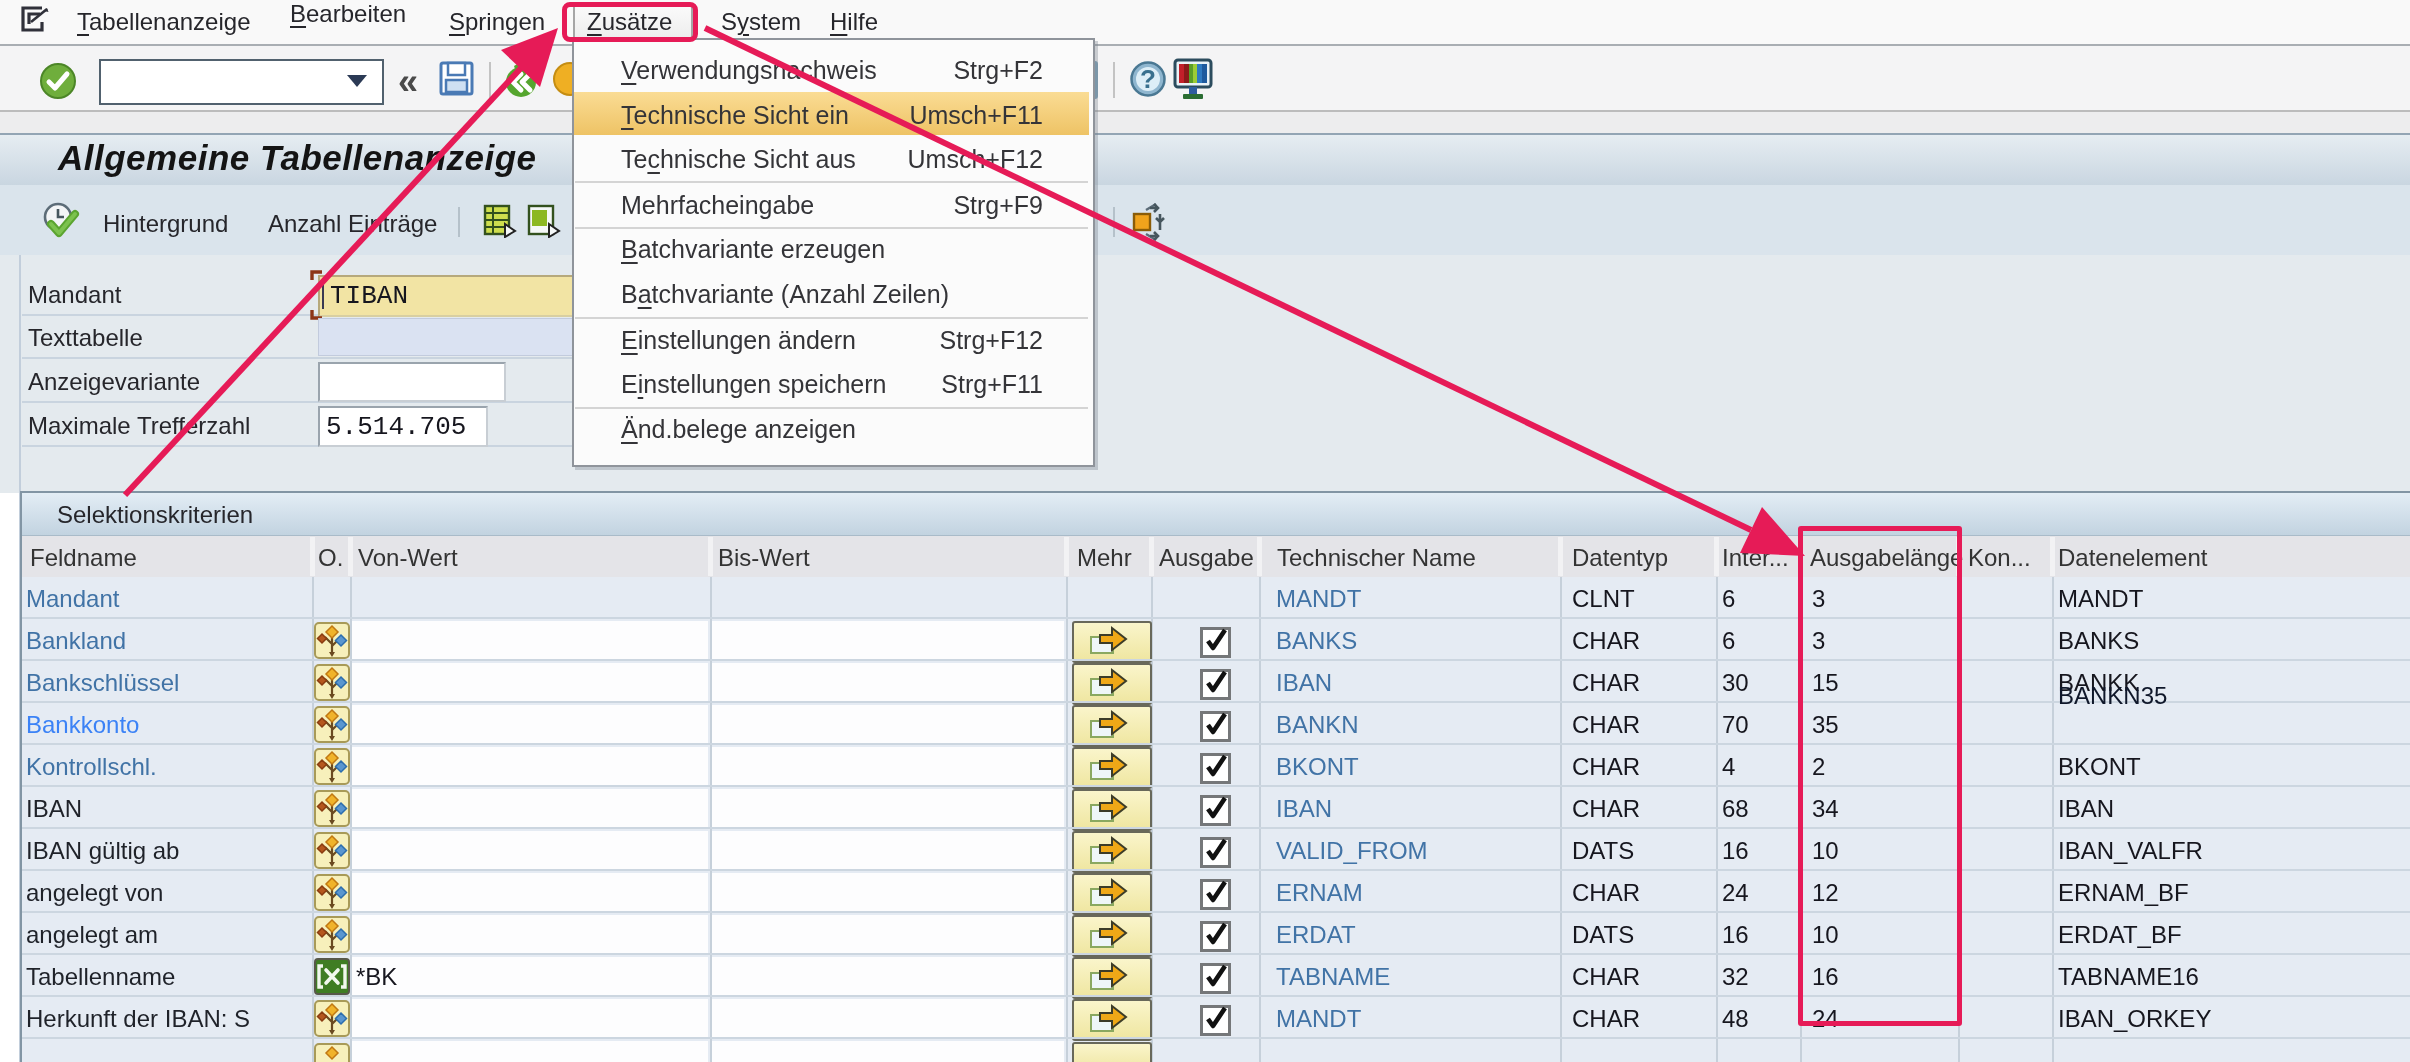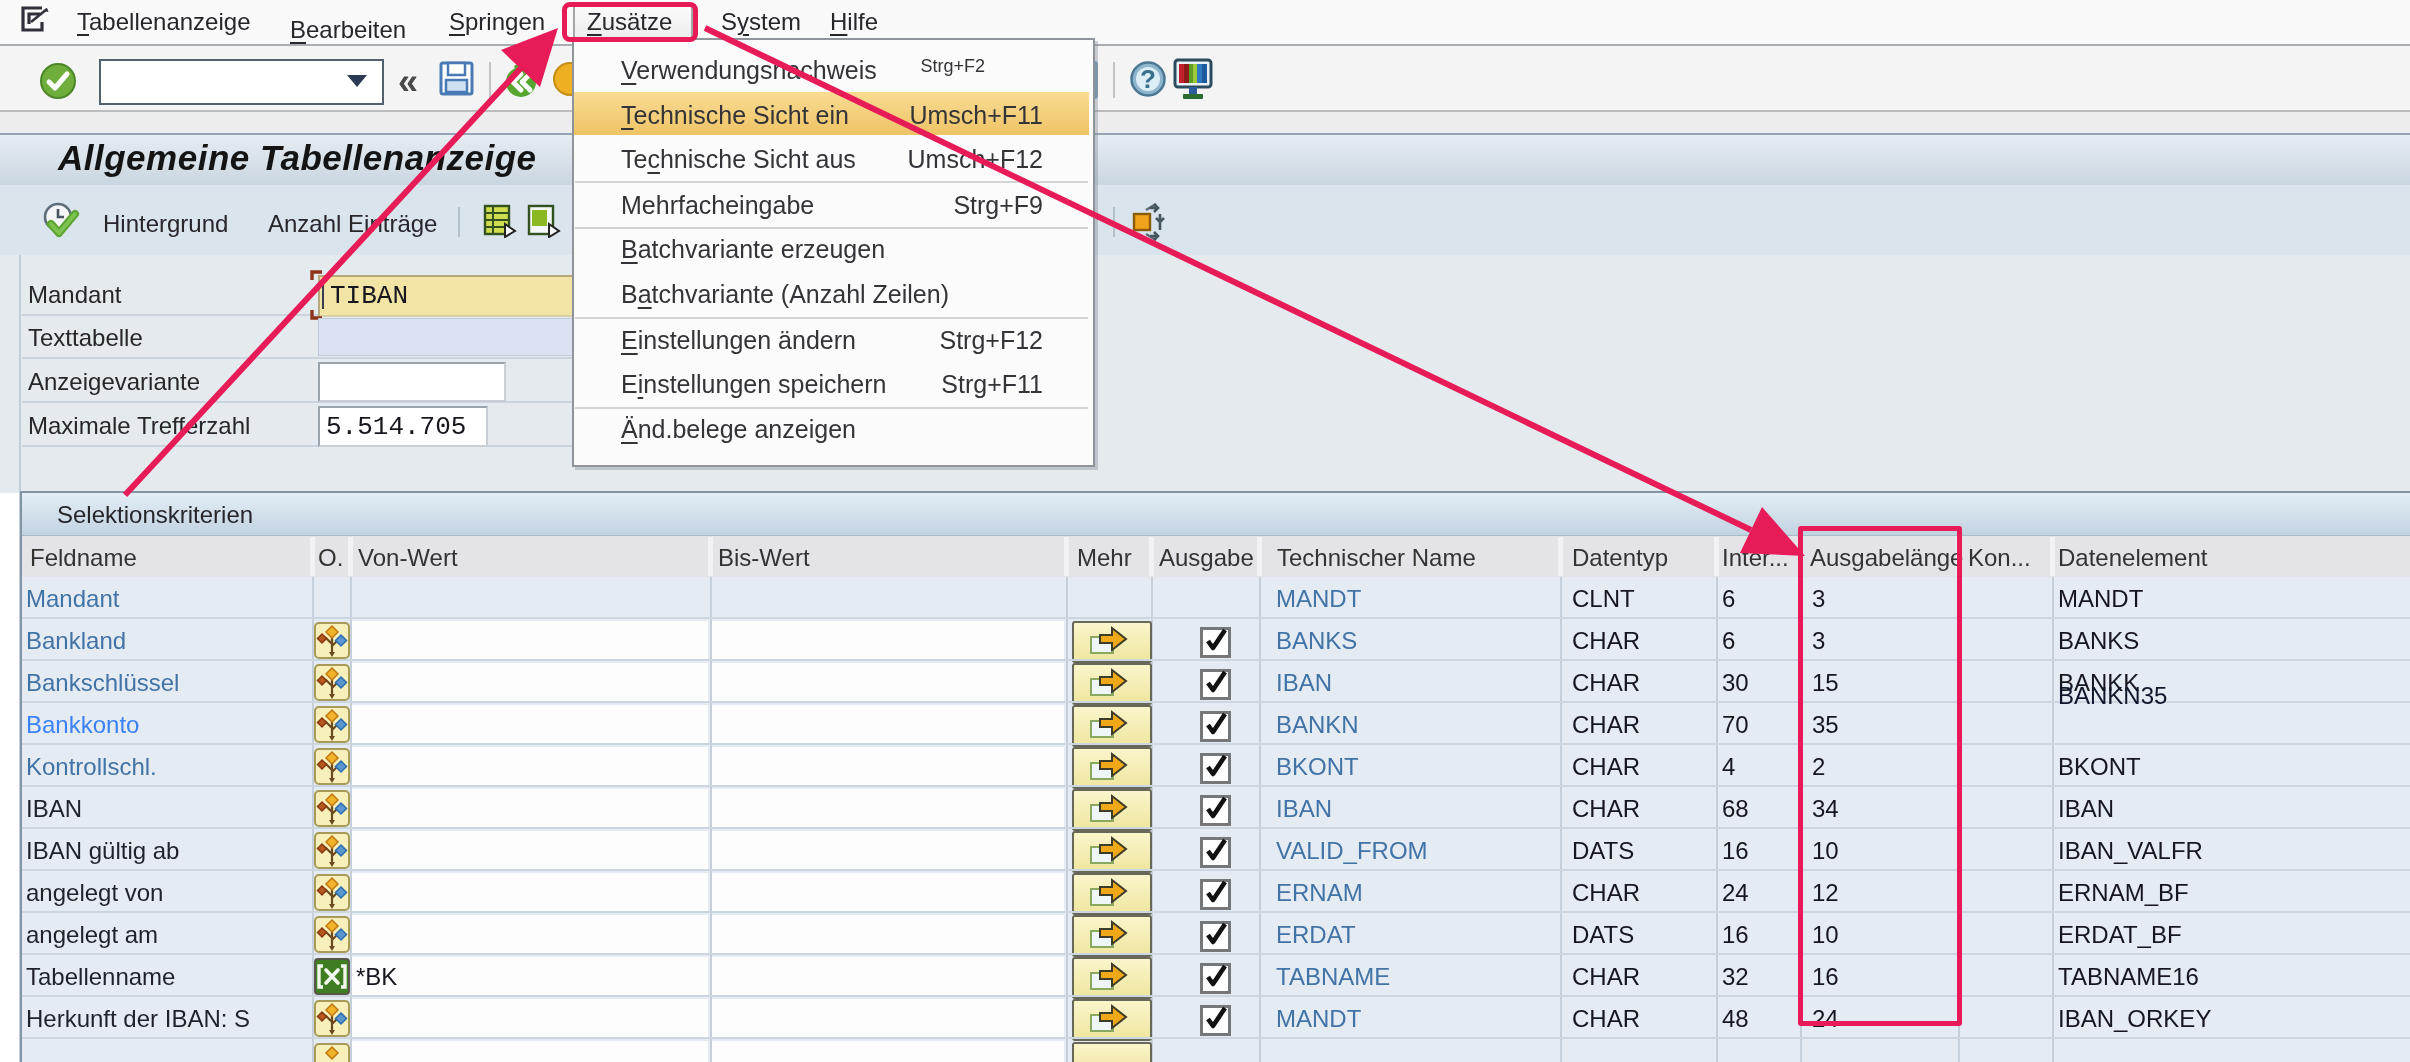--- a/index.html
+++ b/index.html
@@ -16,21 +16,21 @@
 <div id="page">
 
 <div class="ab" style="left:0;top:0;width:2410px;height:44px;background:#f9f9f9;border-bottom:2px solid #a9aeb3"></div>
 <svg class="ab" style="left:18px;top:4px" width="32" height="30" viewBox="0 0 32 30">
  <path d="M24 4 H5 V26 H24 V18" fill="none" stroke="#30313a" stroke-width="3.2"></path>
  <path d="M11 20 V10 H22" fill="none" stroke="#30313a" stroke-width="3.2"></path>
  <path d="M13 18 L29 5" stroke="#30313a" stroke-width="2.6" fill="none"></path>
  <path d="M29 4 l1.5 4 -4.5 -1 z" fill="#30313a"></path>
 </svg>
 <div class="t" style="left:77px;top:8px"><span class="u">T</span>abellenanzeige</div>
-<div class="t" style="left:290px;top:16px"><span class="u">B</span>earbeiten</div>
+<div class="t" style="left:290px;top:0"><span class="u">B</span>earbeiten</div>
 <div class="t" style="left:449px;top:8px"><span class="u">S</span>pringen</div>
 <div class="ab" style="left:573px;top:3px;width:116px;height:38px;background:linear-gradient(#fbfbfb,#ebebeb);border:2px solid #a6a6a6"></div>
 <div class="t" style="left:587px;top:8px"><span class="u">Z</span>usätze</div>
 <div class="t" style="left:721px;top:8px">S<span class="u">y</span>stem</div>
 <div class="t" style="left:830px;top:8px"><span class="u">H</span>ilfe</div>
 
 <div class="ab" style="left:0;top:46px;width:2410px;height:64px;background:#f4f4f5;border-bottom:2px solid #bcbcbc"></div>
 <svg class="ab" style="left:39px;top:62px" width="38" height="38" viewBox="0 0 38 38">
  <circle cx="19" cy="19" r="17" fill="#6fae3c" stroke="#4c8627" stroke-width="2"></circle>
  <path d="M10 20 L16 26 L28 12" fill="none" stroke="#fff" stroke-width="5" stroke-linecap="round" stroke-linejoin="round"></path>
@@ -441,21 +441,21 @@
 </svg>
 <div class="ab" style="left:1072px;top:1042px;width:76px;height:19px;background:linear-gradient(#faf5cb,#f2eaae);border:2px solid #68685a;border-bottom:none;border-radius:3px 3px 0 0"></div>
 
 <div class="ab" style="left:572px;top:38px;width:519px;height:425px;background:#fbfbfb;border:2px solid #8f949b;box-shadow:3px 3px 0 rgba(120,130,140,.35)"></div>
 <div class="ab" style="left:574px;top:92px;width:515px;height:43px;background:linear-gradient(#fadc94,#eec365)"></div>
 <div class="ab" style="left:575px;top:181px;width:513px;height:2px;background:#d4d4d4"></div>
 <div class="ab" style="left:575px;top:227px;width:513px;height:2px;background:#d4d4d4"></div>
 <div class="ab" style="left:575px;top:317px;width:513px;height:2px;background:#d4d4d4"></div>
 <div class="ab" style="left:575px;top:407px;width:513px;height:2px;background:#d4d4d4"></div>
 <div class="t" style="left:621px;top:56px;font-size:25px;color:#343438"><span class="u">V</span>erwendungsnachweis</div>
-<div class="t" style="left:985px;top:56px;font-size:18px;color:#343438;transform:translateX(-100%)">Strg+F2</div>
+<div class="t" style="left:1043px;top:56px;font-size:25px;color:#343438;transform:translateX(-100%)">Strg+F2</div>
 <div class="t" style="left:621px;top:101px;font-size:25px;color:#343438"><span class="u">T</span>echnische Sicht ein</div>
 <div class="t" style="left:1043px;top:101px;font-size:25px;color:#343438;transform:translateX(-100%)">Umsch+F11</div>
 <div class="t" style="left:621px;top:145px;font-size:25px;color:#343438">Te<span class="u">c</span>hnische Sicht aus</div>
 <div class="t" style="left:1043px;top:145px;font-size:25px;color:#343438;transform:translateX(-100%)">Umsch+F12</div>
 <div class="t" style="left:621px;top:191px;font-size:25px;color:#343438">Mehrfacheingabe</div>
 <div class="t" style="left:1043px;top:191px;font-size:25px;color:#343438;transform:translateX(-100%)">Strg+F9</div>
 <div class="t" style="left:621px;top:235px;font-size:25px;color:#343438"><span class="u">B</span>atchvariante erzeugen</div>
 <div class="t" style="left:621px;top:280px;font-size:25px;color:#343438">B<span class="u">a</span>tchvariante (Anzahl Zeilen)</div>
 <div class="t" style="left:621px;top:326px;font-size:25px;color:#343438"><span class="u">E</span>instellungen ändern</div>
 <div class="t" style="left:1043px;top:326px;font-size:25px;color:#343438;transform:translateX(-100%)">Strg+F12</div>

